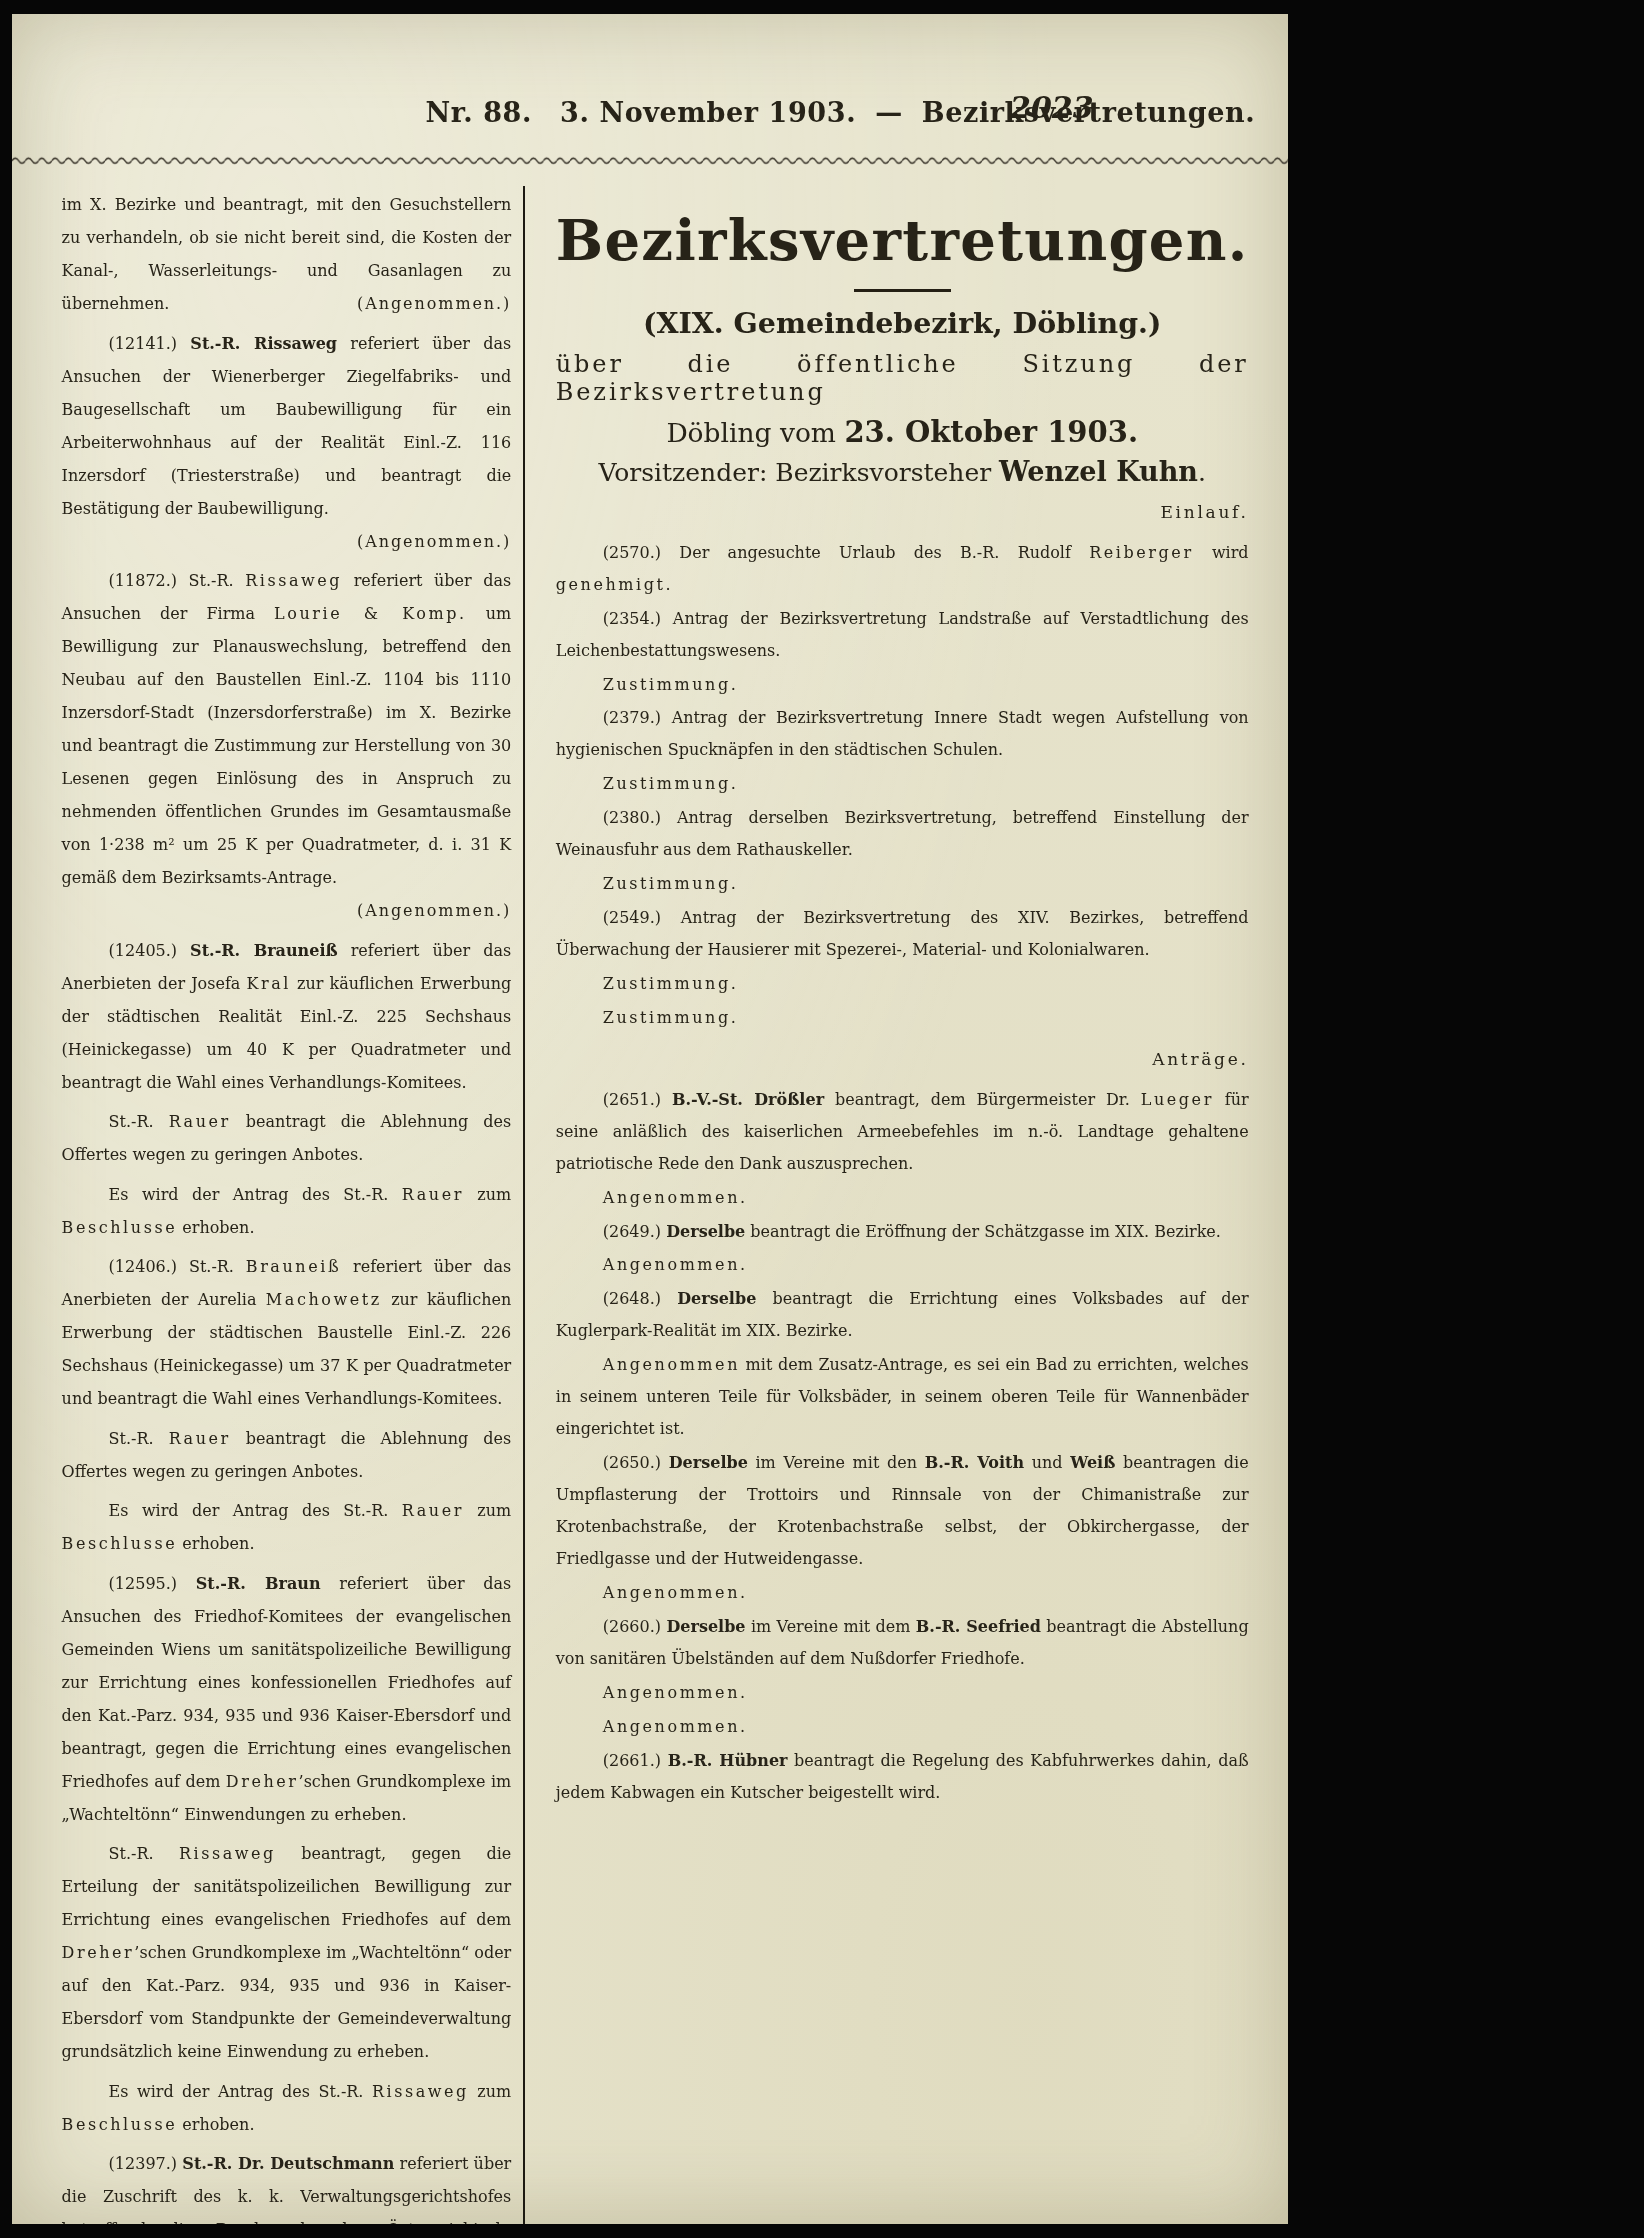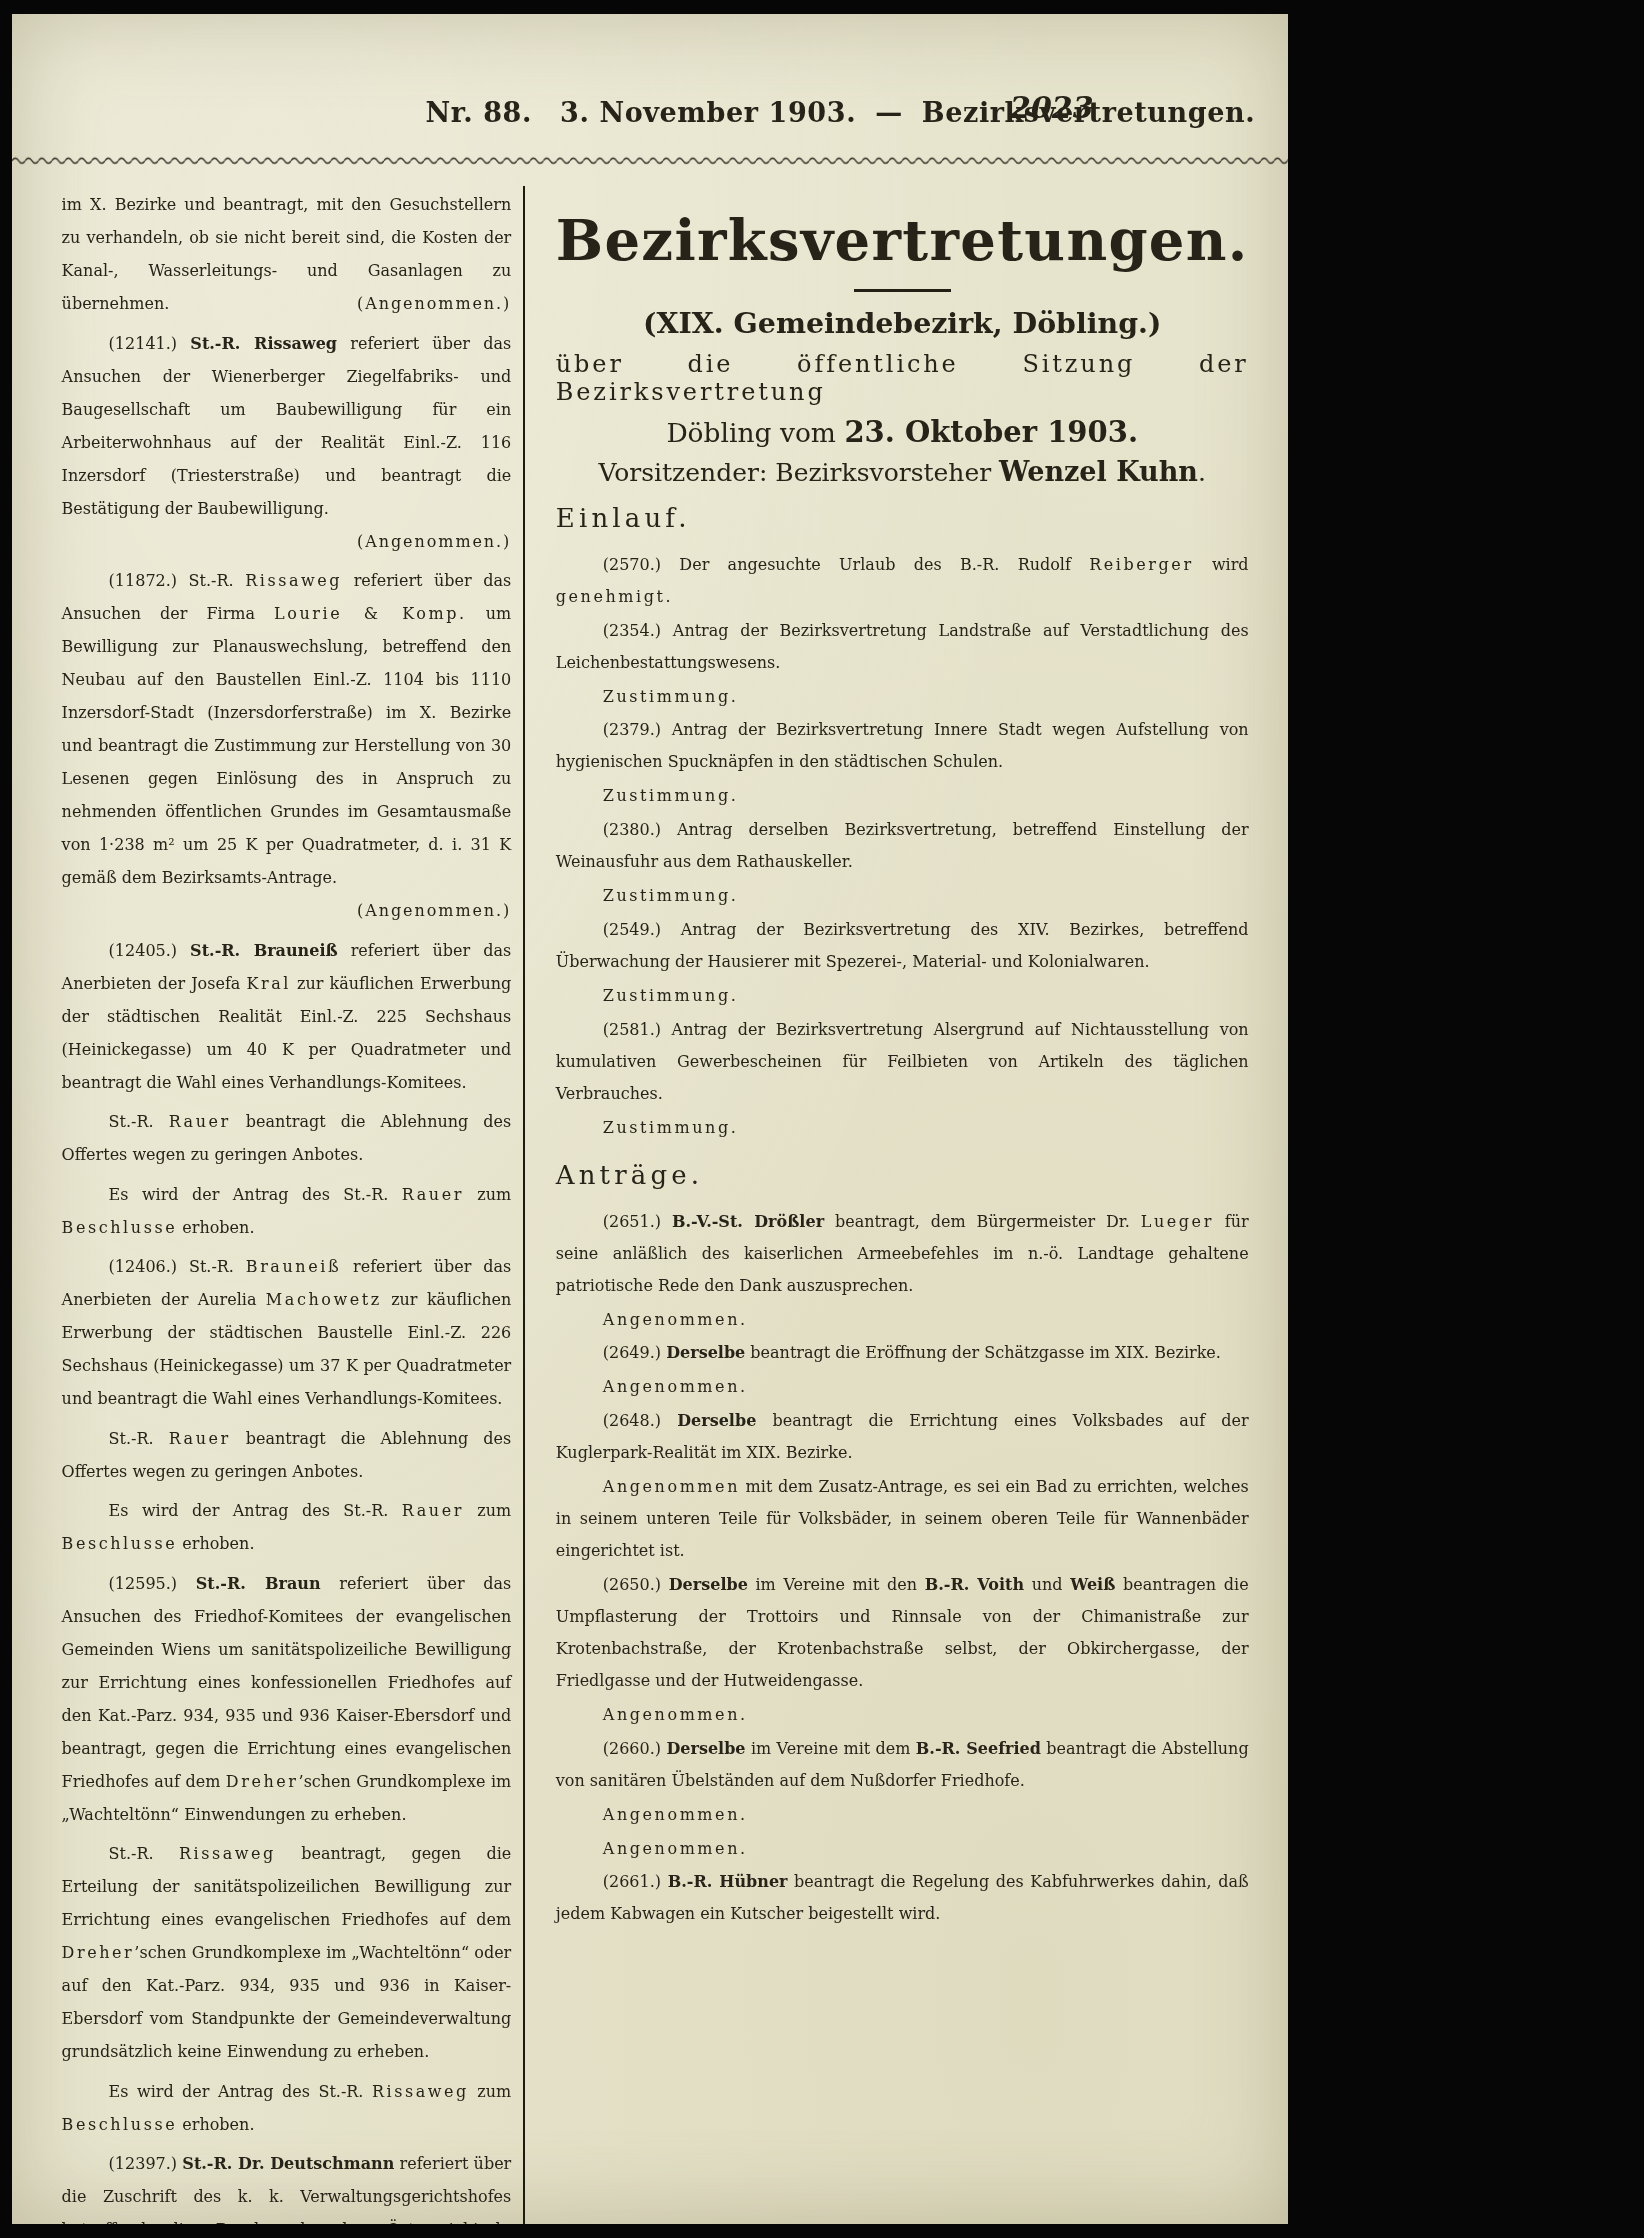--- a/index.html
+++ b/index.html
@@ -77,25 +77,25 @@
   }
   .para::after { content: ""; display: block; clear: both; }
   .indent { text-indent: 47px; }
   .col-right .para { line-height: 32px; margin: 1.9px 0; }
 
   .seg-b  { font-weight: bold; text-align: right; }
   .seg-s  { letter-spacing: 0.16em; }
   .seg-r  { float: right; letter-spacing: 0.12em; }
 
   .blk-center {
-    font-size: 26px;
+    font-size: 17px;
     line-height: 32px;
-    text-align: left;
+    text-align: right;
     letter-spacing: 0.16em;
-    margin: 15px 0;
+    margin: 9px 0;
   }
 
   
   .blk-title {
     font-size: 56px;
     font-weight: bold;
     text-align: center;
     letter-spacing: 1.3px;
     margin: 28.4px 0 0 0;
     line-height: 1.1;
@@ -190,21 +190,20 @@
           <div class="blk-center"><span class="seg-s">Einlauf.</span></div>
           <div class="para indent"><span class="seg-n">(2570.) Der angesuchte Urlaub des B.-R. Rudolf </span><span class="seg-s">Reiberger</span><span class="seg-n"> wird </span><span class="seg-s">genehmigt</span><span class="seg-n">.</span></div>
           <div class="para indent"><span class="seg-n">(2354.) Antrag der Bezirksvertretung Landstraße auf Verstadtlichung des Leichenbestattungswesens.</span></div>
           <div class="para indent"><span class="seg-s">Zustimmung.</span></div>
           <div class="para indent"><span class="seg-n">(2379.) Antrag der Bezirksvertretung Innere Stadt wegen Aufstellung von hygienischen Spucknäpfen in den städtischen Schulen.</span></div>
           <div class="para indent"><span class="seg-s">Zustimmung.</span></div>
           <div class="para indent"><span class="seg-n">(2380.) Antrag derselben Bezirksvertretung, betreffend Einstellung der Weinausfuhr aus dem Rathauskeller.</span></div>
           <div class="para indent"><span class="seg-s">Zustimmung.</span></div>
           <div class="para indent"><span class="seg-n">(2549.) Antrag der Bezirksvertretung des XIV. Bezirkes, betreffend Überwachung der Hausierer mit Spezerei-, Material- und Kolonialwaren.</span></div>
           <div class="para indent"><span class="seg-s">Zustimmung.</span></div>
-          <div class="para indent"><span class="seg-n">(2581.) Antrag der Bezirksvertretung Alsergrund auf Nichtausstellung von kumulativen Gewerbescheinen für Feilbieten von Artikeln des täglichen Verbrauches.</span></div>
           <div class="para indent"><span class="seg-s">Zustimmung.</span></div>
           <div class="blk-center"><span class="seg-s">Anträge.</span></div>
           <div class="para indent"><span class="seg-n">(2651.) </span><span class="seg-b">B.-V.-St. Drößler</span><span class="seg-n"> beantragt, dem Bürgermeister Dr. </span><span class="seg-s">Lueger</span><span class="seg-n"> für seine anläßlich des kaiserlichen Armeebefehles im n.-ö. Landtage gehaltene patriotische Rede den Dank auszusprechen.</span></div>
           <div class="para indent"><span class="seg-s">Angenommen.</span></div>
           <div class="para indent"><span class="seg-n">(2649.) </span><span class="seg-b">Derselbe</span><span class="seg-n"> beantragt die Eröffnung der Schätzgasse im XIX. Bezirke.</span></div>
           <div class="para indent"><span class="seg-s">Angenommen.</span></div>
           <div class="para indent"><span class="seg-n">(2648.) </span><span class="seg-b">Derselbe</span><span class="seg-n"> beantragt die Errichtung eines Volksbades auf der Kuglerpark-Realität im XIX. Bezirke.</span></div>
           <div class="para indent"><span class="seg-s">Angenommen</span><span class="seg-n"> mit dem Zusatz-Antrage, es sei ein Bad zu errichten, welches in seinem unteren Teile für Volksbäder, in seinem oberen Teile für Wannenbäder eingerichtet ist.</span></div>
           <div class="para indent"><span class="seg-n">(2650.) </span><span class="seg-b">Derselbe</span><span class="seg-n"> im Vereine mit den </span><span class="seg-b">B.-R. Voith</span><span class="seg-n"> und </span><span class="seg-b">Weiß</span><span class="seg-n"> beantragen die Umpflasterung der Trottoirs und Rinnsale von der Chimanistraße zur Krotenbachstraße, der Krotenbachstraße selbst, der Obkirchergasse, der Friedlgasse und der Hutweidengasse.</span></div>
           <div class="para indent"><span class="seg-s">Angenommen.</span></div>

